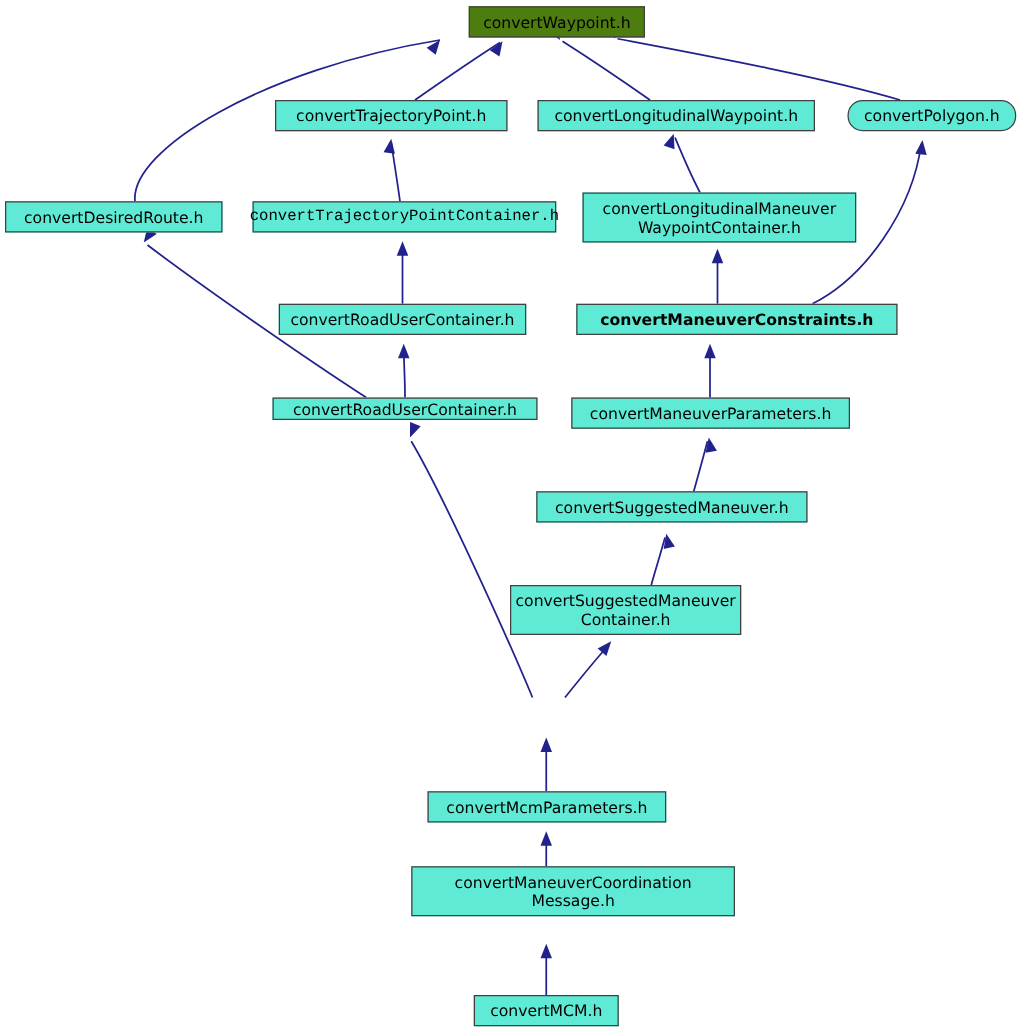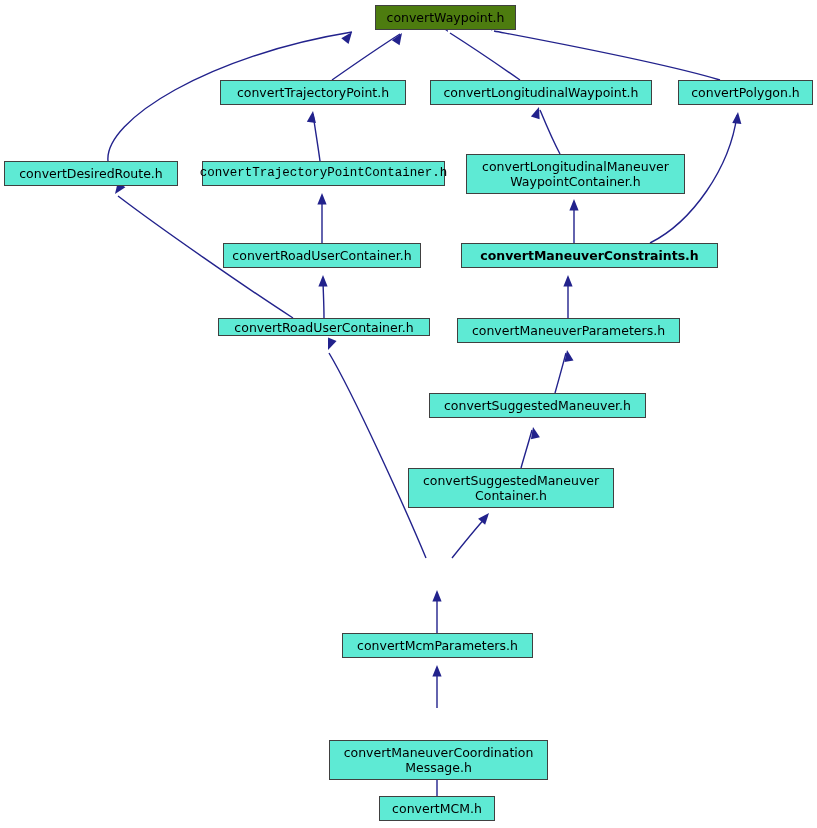--- a/index.html
+++ b/index.html
@@ -92,29 +92,29 @@
       <path d="M 437,633 C 437,618 437,603 437,593" fill="none" stroke="#22228c" stroke-width="1.4"></path>
       <polygon points="0,0 -4.6,11.5 4.6,11.5" fill="#22228c" transform="translate(437,590) rotate(0)"></polygon>
       <path d="M 437,708 C 437,694 437,681 437,668" fill="none" stroke="#22228c" stroke-width="1.4"></path>
       <polygon points="0,0 -4.6,11.5 4.6,11.5" fill="#22228c" transform="translate(437,665) rotate(0)"></polygon>
       <path d="M 437,796 C 437,783 437,770 437,758" fill="none" stroke="#22228c" stroke-width="1.4"></path>
       <polygon points="0,0 -4.6,11.5 4.6,11.5" fill="#22228c" transform="translate(437,755) rotate(0)"></polygon>
     </svg>
 <div class="node highlight" style="left: 355px; top: 5px; width: 141px; height: 25px;"><span class="node-label">convertWaypoint.h</span></div>
     <div class="node" style="left: 220px; top: 80px; width: 186px; height: 25px;"><span class="node-label">convertTrajectoryPoint.h</span></div>
     <div class="node" style="left: 430px; top: 80px; width: 222px; height: 25px;"><span class="node-label">convertLongitudinalWaypoint.h</span></div>
-    <div class="node" style="left: 678px; top: 80px; width: 135px; height: 25px;"><span class="node-label">convertPolygon.h</span></div>
+    <div class="node" style="left: 678px; top: 80px; width: 135px; height: 25px; border-radius: 12px;"><span class="node-label">convertPolygon.h</span></div>
     <div class="node" style="left: 4px; top: 161px; width: 174px; height: 25px;"><span class="node-label">convertDesiredRoute.h</span></div>
     <div class="node" style="left: 202px; top: 161px; width: 243px; height: 25px; font-family: Liberation Mono, monospace;"><span class="node-label">convertTrajectoryPointContainer.h</span></div>
     <div class="node" style="left: 466px; top: 154px; width: 219px; height: 40px;"><span class="node-label">convertLongitudinalManeuver
 WaypointContainer.h</span></div>
     <div class="node" style="left: 223px; top: 243px; width: 198px; height: 25px;"><span class="node-label">convertRoadUserContainer.h</span></div>
     <div class="node" style="left: 461px; top: 243px; width: 257px; height: 25px; font-weight: bold;"><span class="node-label">convertManeuverConstraints.h</span></div>
     <div class="node" style="left: 218px; top: 318px; width: 212px; height: 18px;"><span class="node-label">convertRoadUserContainer.h</span></div>
     <div class="node" style="left: 457px; top: 318px; width: 223px; height: 25px;"><span class="node-label">convertManeuverParameters.h</span></div>
     <div class="node" style="left: 429px; top: 393px; width: 217px; height: 25px;"><span class="node-label">convertSuggestedManeuver.h</span></div>
-    <div class="node" style="left: 408px; top: 468px; width: 206px; height: 40px;"><span class="node-label">convertSuggestedManeuver
+    <div class="node" style="left: 408px; top: 468px; width: 185px; height: 40px;"><span class="node-label">convertSuggestedManeuver
 Container.h</span></div>
     <div class="node" style="left: 342px; top: 633px; width: 191px; height: 25px;"><span class="node-label">convertMcmParameters.h</span></div>
-    <div class="node" style="left: 329px; top: 740px; width: 219px; height: 40px;"><span class="node-label">convertManeuverCoordination
+    <div class="node" style="left: 329px; top: 693px; width: 259px; height: 40px;"><span class="node-label">convertManeuverCoordination
 Message.h</span></div>
     <div class="node" style="left: 379px; top: 796px; width: 116px; height: 25px;"><span class="node-label">convertMCM.h</span></div>
   </div>
 
 </body></html>

